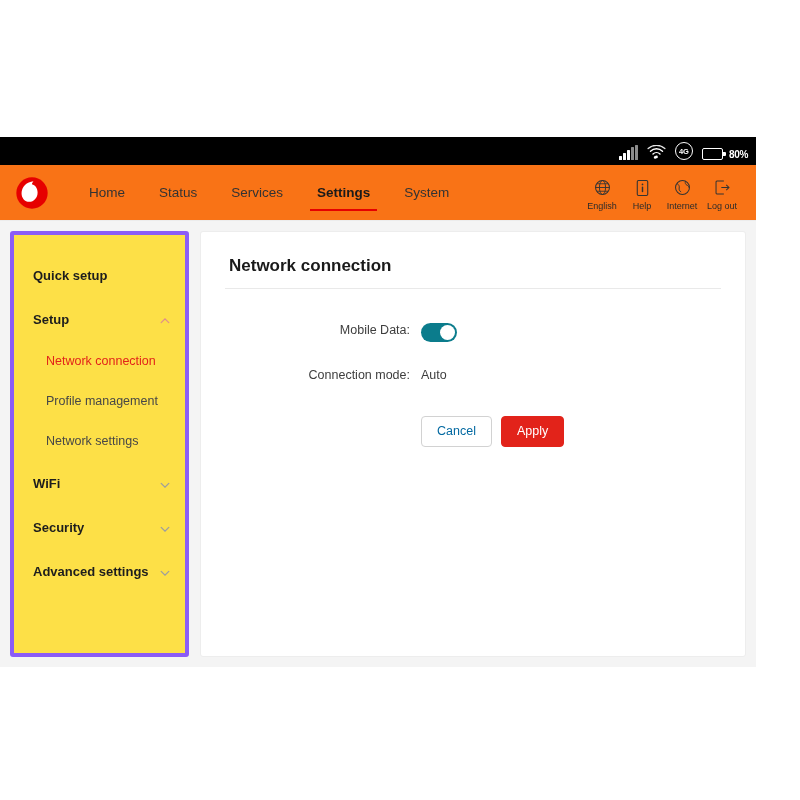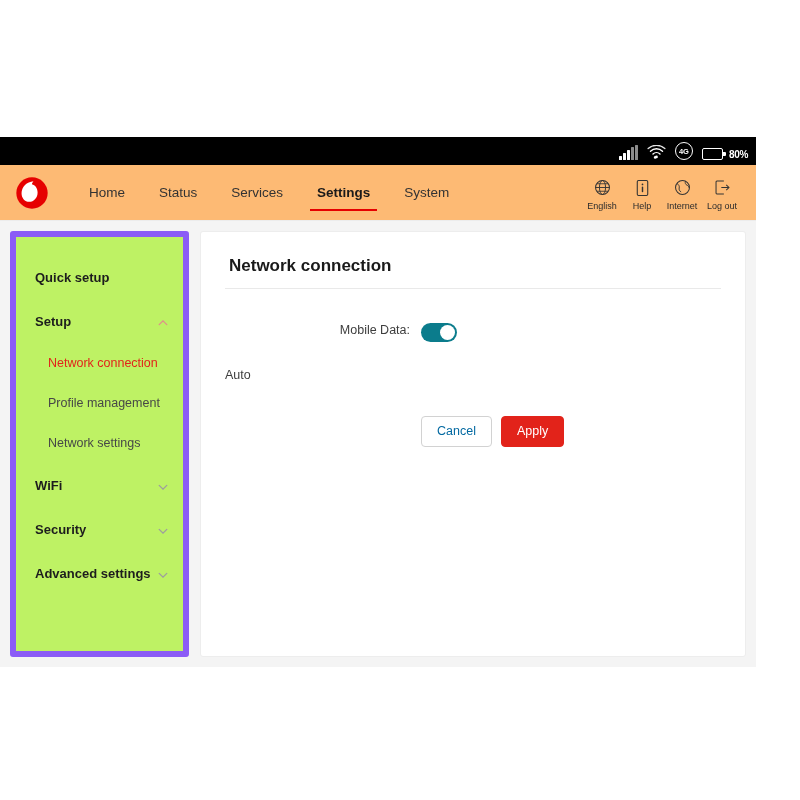--- a/index.html
+++ b/index.html
@@ -89,21 +89,21 @@
     color:#ffffff;
     font-size:10px;
     font-weight:bold;
     margin-left:4px;
     letter-spacing:-0.3px;
   }
 
   
   .header {
     height: 56px;
-    background: #fdba74;
+    background: #f97316;
     display: flex;
     align-items: center;
     padding: 0 14px 0 10px;
     box-sizing: border-box;
     border-bottom: 1px solid #ececec;
   }
   .logo {
     width: 44px; height: 44px;
     flex: 0 0 44px;
     display:flex; align-items:center; justify-content:center;
@@ -165,23 +165,23 @@
     display: flex;
     padding: 10px;
     gap: 11px;
     box-sizing: border-box;
     height: 446px;
   }
 
   .sidebar {
     width: 179px;
     flex: 0 0 179px;
-    background: #bef264;
+    background: #fde047;
     border-radius: 3px;
-    border: 6px solid #8b5cf6;
+    border: 4px solid #8b5cf6;
     padding: 18px 0 0 0;
     box-sizing: border-box;
   }
   .side-group { }
   .side-head {
     display: flex;
     align-items: center;
     padding: 0 14px 0 19px;
     height: 44px;
     cursor: pointer;
@@ -451,20 +451,21 @@
       <div class="divider"></div>
 
       <div class="form-row">
         <div class="form-label">Mobile Data:</div>
         <div class="toggle on">
           <span class="knob"></span>
         </div>
       </div>
 
       <div class="form-row">
+        <div class="form-label">Connection mode:</div>
         <div class="form-value">Auto</div>
       </div>
 
 
       <div class="btn-row">
         <div class="btn btn-cancel">Cancel</div>
         <div class="btn btn-apply">Apply</div>
       </div>
     </div>
 

